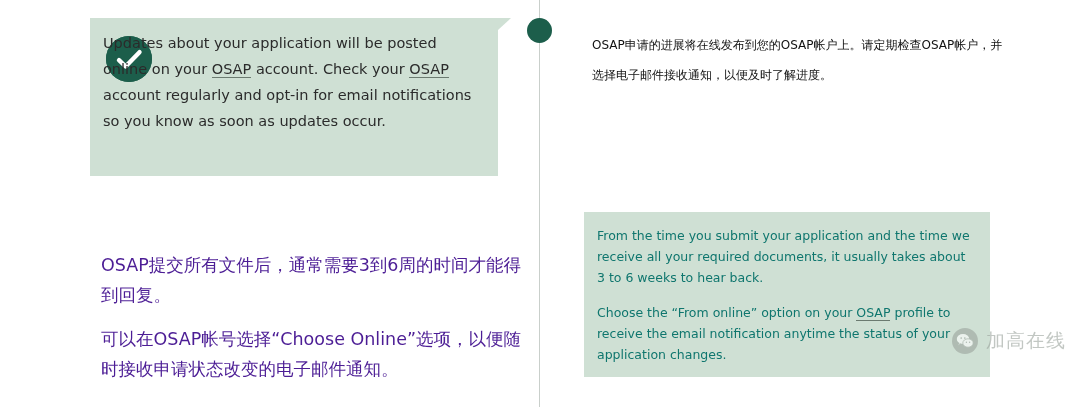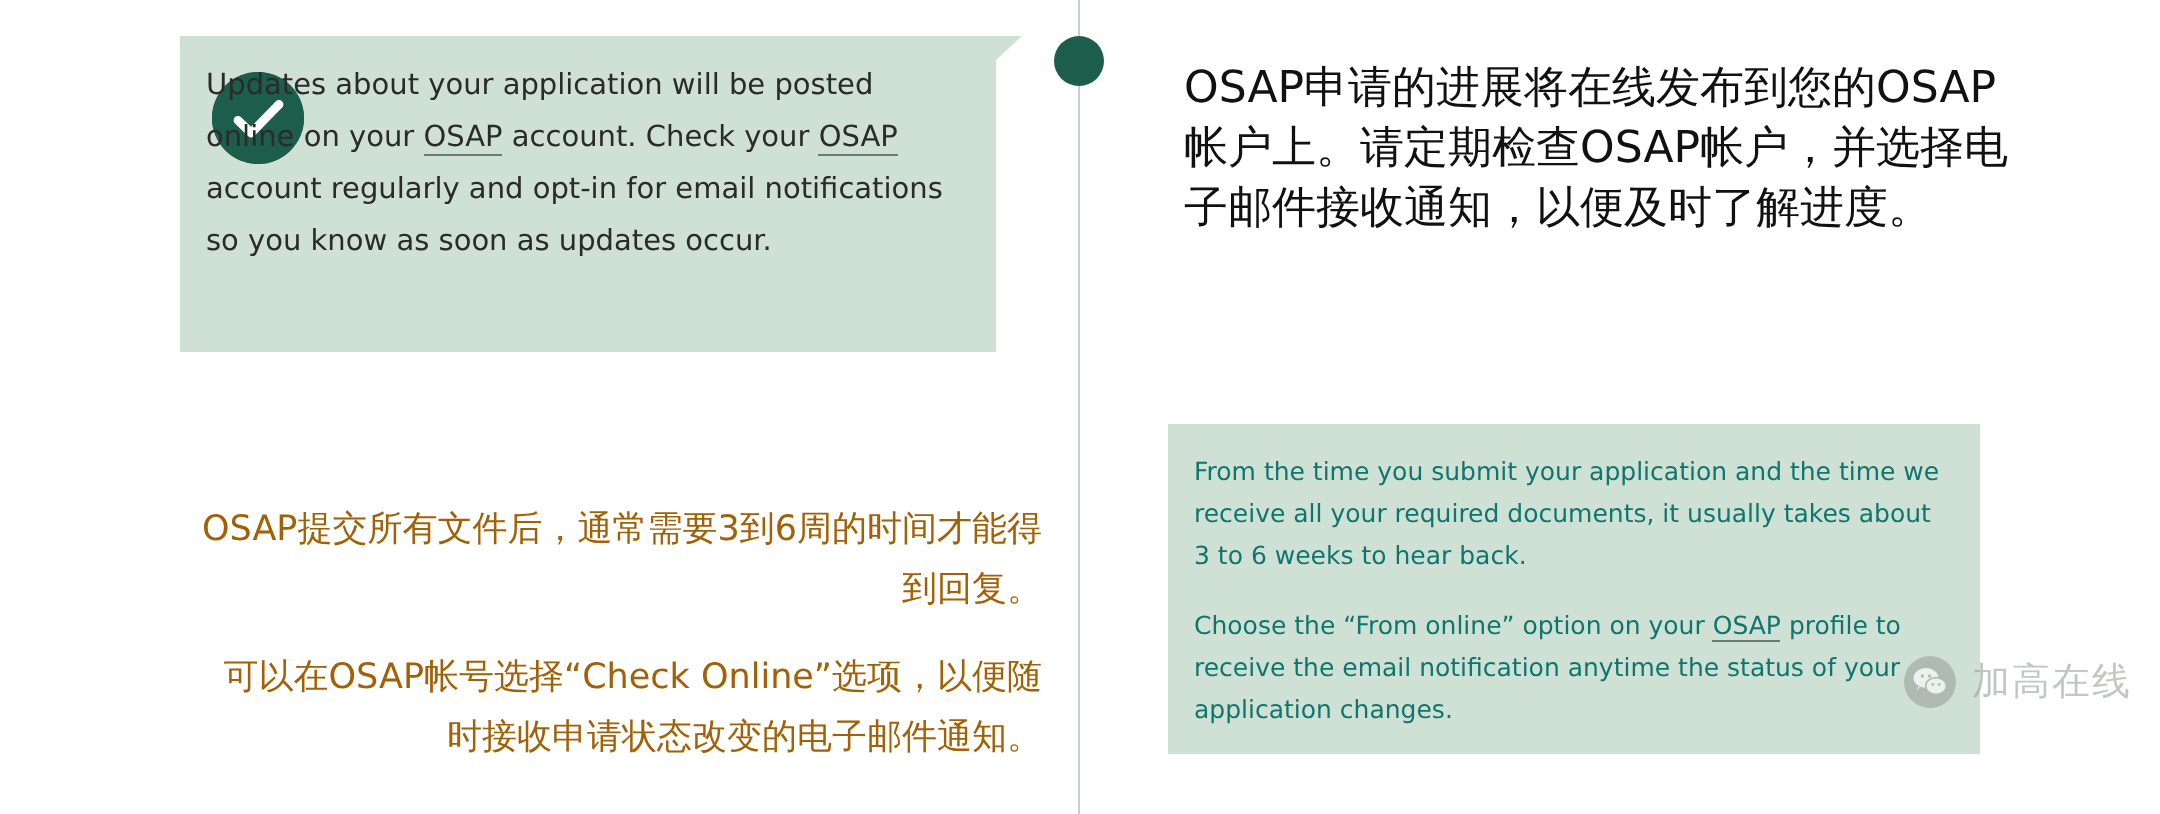--- a/index.html
+++ b/index.html
@@ -84,35 +84,34 @@
   }
 
   
   .cn-left {
     position: absolute;
     left: 101px;
     top: 250px;
     width: 420px;
     font-size: 17.5px;
     line-height: 30px;
-    color: #a16207;
-    font-family: "DejaVu Sans", sans-serif;
-    text-align: right;
+    color: #4c1d95;
+    font-family: "DejaVu Sans", sans-serif;
   }
   .cn-left p {
     margin: 0 0 14px 0;
   }
 
   
   .cn-right {
     position: absolute;
     left: 592px;
     top: 30px;
     width: 420px;
-    font-size: 22px;
+    font-size: 12px;
     line-height: 30px;
     color: #111111;
     font-family: "DejaVu Sans", sans-serif;
   }
   .cn-right p { margin: 0; }
 
   
   .tipbox {
     position: absolute;
     left: 584px;
@@ -179,21 +178,21 @@
       <path d="M13 24.2 L19.6 30.5 L33.5 16.2" fill="none" stroke="#ffffff" stroke-width="4.4" stroke-linecap="round" stroke-linejoin="round"></path>
     </svg>
   </div>
 
   <div class="callout-text">
     <span>Updates about your application will be posted online on your </span><span class="u">OSAP</span><span> account. Check your </span><span class="u">OSAP</span><span> account regularly and opt-in for email notifications so you know as soon as updates occur.</span>
   </div>
 
   <div class="cn-left">
     <p>OSAP提交所有文件后，通常需要3到6周的时间才能得到回复。</p>
-    <p>可以在OSAP帐号选择“Check Online”选项，以便随时接收申请状态改变的电子邮件通知。</p>
+    <p>可以在OSAP帐号选择“Choose Online”选项，以便随时接收申请状态改变的电子邮件通知。</p>
   </div>
 
   <div class="cn-right">
     <p>OSAP申请的进展将在线发布到您的OSAP帐户上。请定期检查OSAP帐户，并选择电子邮件接收通知，以便及时了解进度。</p>
   </div>
 
   <div class="tipbox"></div>
   <div class="tipbox-inner">
     <p>From the time you submit your application and the time we receive all your required documents, it usually takes about 3 to 6 weeks to hear back.</p>
     <p><span>Choose the “From online” option on your </span><span class="u">OSAP</span><span> profile to receive the email notification anytime the status of your application changes.</span></p>

